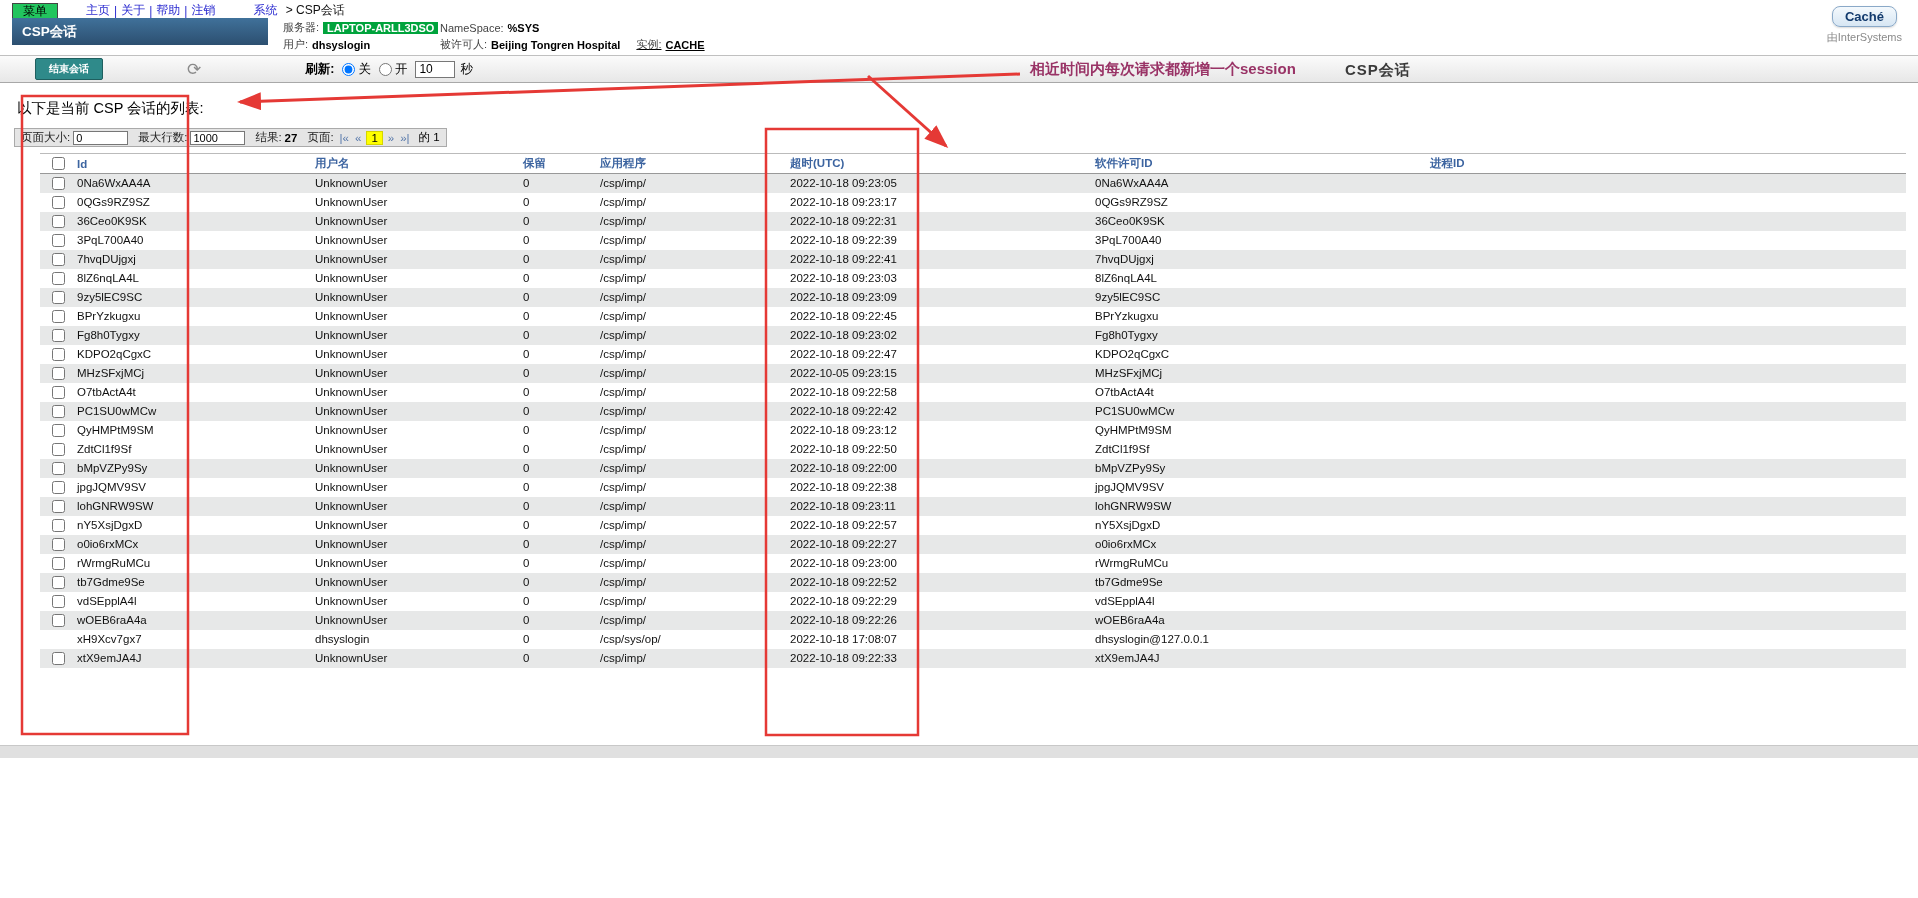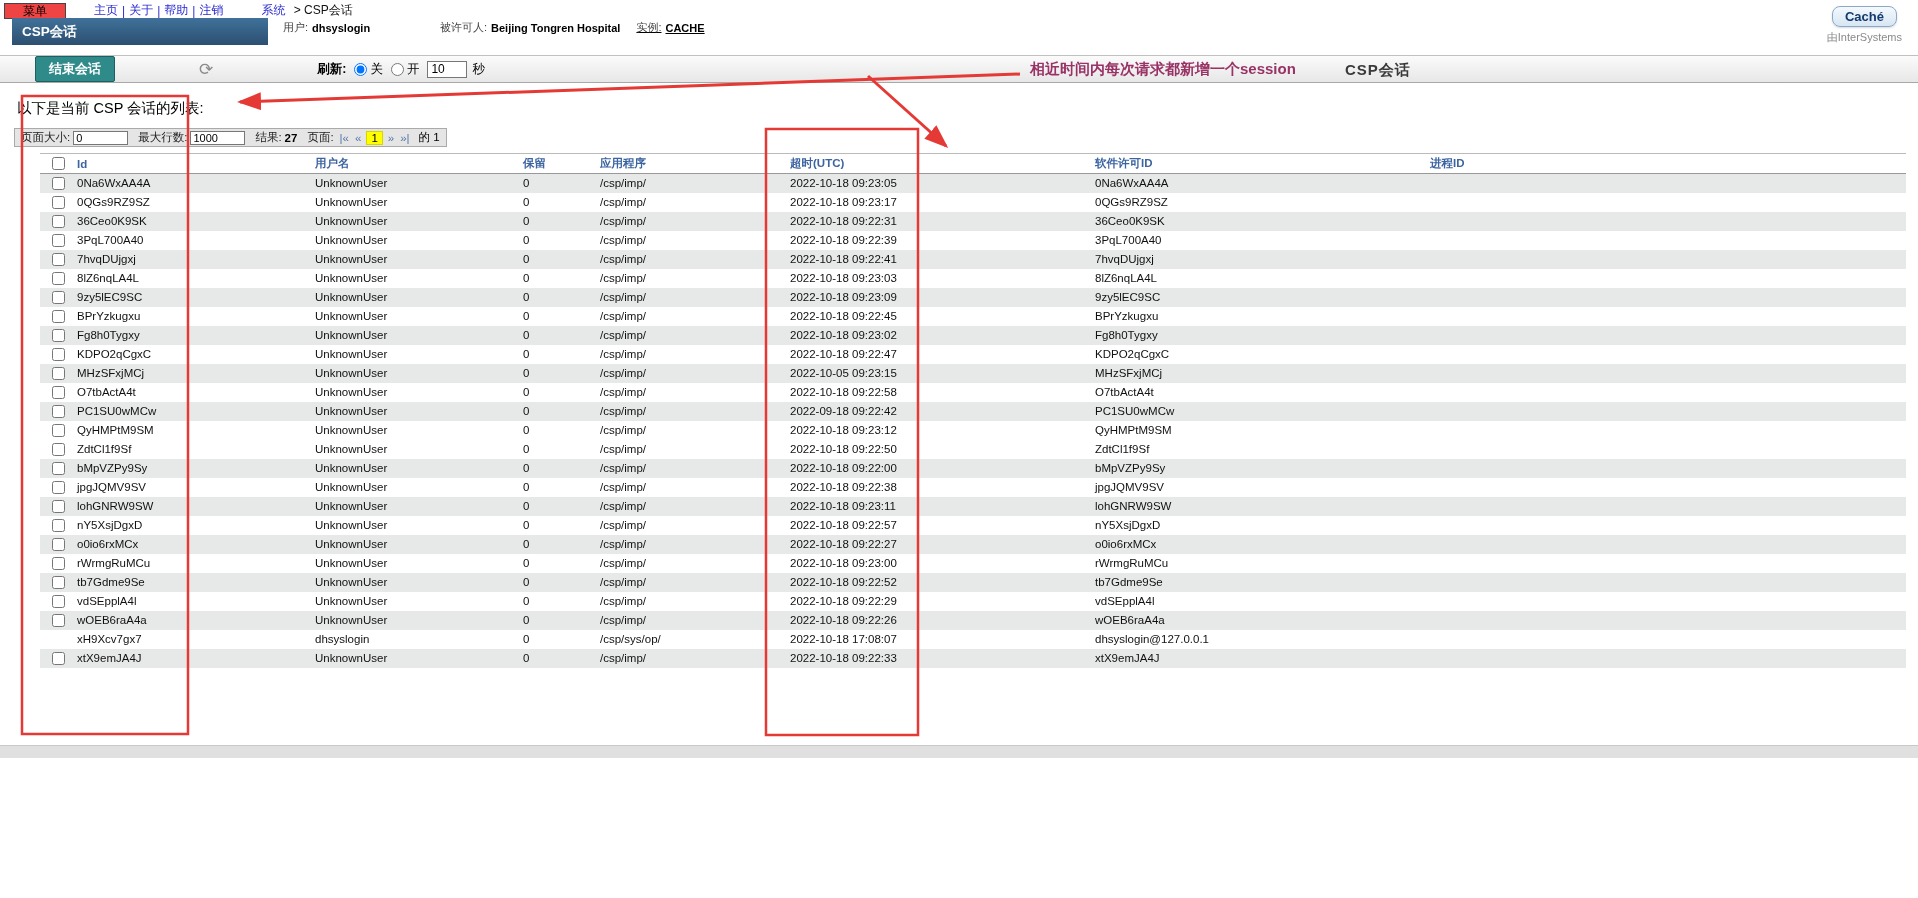--- a/index.html
+++ b/index.html
@@ -8,21 +8,21 @@
   body {
     width: 1918px; height: 898px;
     font-family: "Liberation Sans", sans-serif;
     background: #ffffff;
     overflow: hidden;
   }
   .page { position: relative; width: 1918px; height: 898px; background: #fff; overflow: hidden; }
 
   
   .topbar { display: flex; align-items: center; height: 18px; padding-top: 3px; font-size: 12px; }
-  .menu-box { margin-left: 4px; border: 1px solid #444; background: #ef4444; padding: 0 18px; height: 16px; line-height: 14px; color: #000; }
+  .menu-box { margin-left: 12px; border: 1px solid #444; background: #22c55e; padding: 0 10px; height: 16px; line-height: 14px; color: #000; }
   .top-links { margin-left: 24px; display: flex; align-items: center; }
   .tlink { color: #2b2bd0; margin: 0 4px; cursor: pointer; }
   .sep { color: #2b2bd0; }
   .breadcrumb { margin-left: 34px; }
   .bc-link { color: #2b2bd0; cursor: pointer; }
   .bc-rest { color: #111; margin-left: 5px; }
 
   
   .banner { position: relative; height: 37px; }
   .title-block {
@@ -51,21 +51,21 @@
 
   
   .toolbar {
     position: relative; height: 28px; display: flex; align-items: center;
     background: linear-gradient(#fbfbfb, #e7e7e7);
     border-top: 1px solid #c0c0c0; border-bottom: 1px solid #a8a8a8;
     font-size: 12.5px;
   }
   .end-btn {
     margin-left: 35px; background: #2f8a8a; border: 1px solid #1f5f5f; color: #fff;
-    font-weight: bold; font-size: 13px; padding: 3px 13px; border-radius: 2px; cursor: pointer;
+    font-weight: bold; font-size: 10px; padding: 3px 13px; border-radius: 2px; cursor: pointer;
     font-family: "Liberation Sans", sans-serif;
   }
   .refresh-icon { margin-left: 84px; font-size: 17px; color: #8a8a8a; cursor: pointer; line-height: 1; }
   .refresh-label { margin-left: 104px; font-weight: bold; text-align: right; }
   .radio-wrap { display: flex; align-items: center; margin-left: 8px; }
   .radio-wrap input { margin: 0 3px 0 0; }
   .sec-input { width: 40px; height: 17px; border: 1px solid #777; font-size: 12px; padding-left: 3px; margin-left: 8px; font-family: "Liberation Sans", sans-serif; }
   .sec-label { margin-left: 5px; }
   .toolbar-page-title { position: absolute; left: 1345px; top: 5px; font-size: 15px; font-weight: bold; color: #3a3a3a; letter-spacing: 1px; }
 
@@ -121,20 +121,30 @@
     <span class="breadcrumb">
       <span class="bc-link">系统</span>
       <span class="bc-rest">&gt; CSP会话</span>
     </span>
   </div>
 
   
   <div class="banner">
     <div class="title-block">CSP会话</div>
     <div class="server-info">
+      <div class="si-row">
+        <span class="si-pair w">
+          <span class="si-label">服务器:</span>
+          <span class="si-value badge">LAPTOP-ARLL3DSO</span>
+        </span>
+        <span class="si-pair">
+          <span class="si-label">NameSpace:</span>
+          <span class="si-value">%SYS</span>
+        </span>
+      </div>
       <div class="si-row">
         <span class="si-pair w">
           <span class="si-label">用户:</span>
           <span class="si-value">dhsyslogin</span>
         </span>
         <span class="si-pair">
           <span class="si-label">被许可人:</span>
           <span class="si-value">Beijing Tongren Hospital</span>
         </span>
         <span class="si-pair si-gap">
@@ -336,21 +346,21 @@
       <td>2022-10-18 09:22:58</td>
       <td>O7tbActA4t</td>
       <td></td>
     </tr>
         <tr class="odd">
       <td class="c-check"><input type="checkbox" style=""></td>
       <td>PC1SU0wMCw</td>
       <td>UnknownUser</td>
       <td>0</td>
       <td>/csp/imp/</td>
-      <td>2022-09-18 09:22:42</td>
+      <td>2022-10-18 09:22:42</td>
       <td>PC1SU0wMCw</td>
       <td></td>
     </tr>
         <tr>
       <td class="c-check"><input type="checkbox" style=""></td>
       <td>QyHMPtM9SM</td>
       <td>UnknownUser</td>
       <td>0</td>
       <td>/csp/imp/</td>
       <td>2022-10-18 09:23:12</td>

